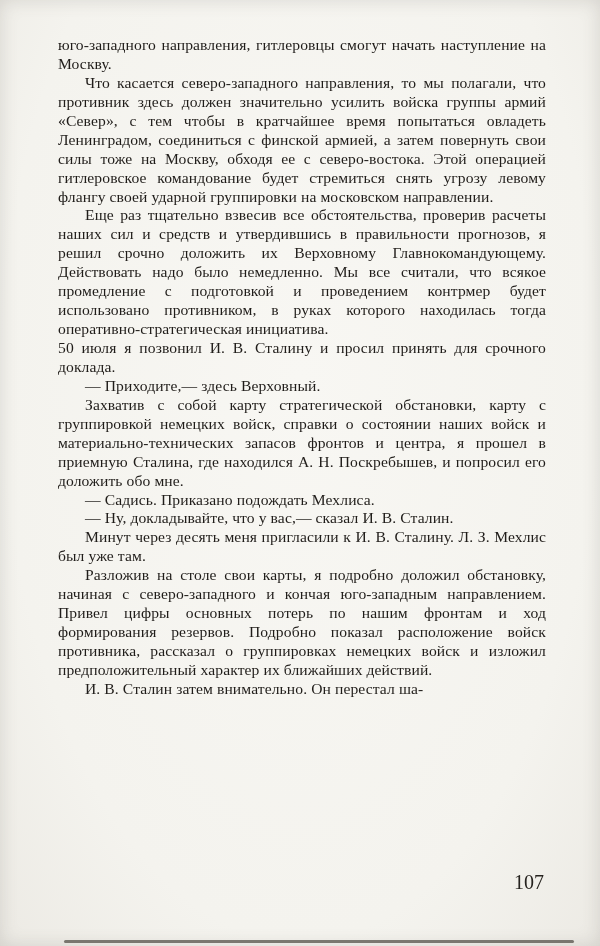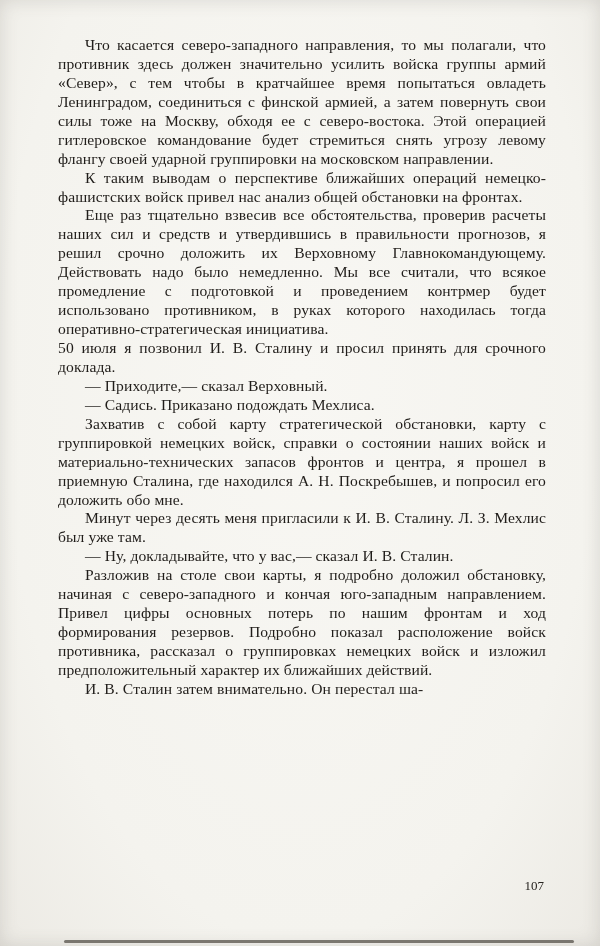--- a/index.html
+++ b/index.html
@@ -38,48 +38,48 @@
     text-indent: 27px;
   }
   .text-block p.no-indent {
     text-indent: 0;
   }
   .page-footer {
     position: absolute;
     right: 56px;
     bottom: 52px;
     color: #26231f;
-    font-size: 13px;
+    font-size: 20px;
   }
   .scan-edge-bottom {
     position: absolute;
     left: 64px;
     right: 26px;
     bottom: 3px;
     height: 3px;
     background: #55514a;
     border-radius: 2px;
     opacity: 0.75;
   }
 </style>
 </head>
 <body>
 
 <div class="scan-page">
 
   <div class="text-block">
+    <p class="no-indent">юго-западного направления, гитлеровцы смогут начать наступление на Москву.</p>
     <p>Что касается северо-западного направления, то мы полагали, что противник здесь должен значительно усилить войска группы армий «Север», с тем чтобы в кратчайшее время попытаться овладеть Ленинградом, соединиться с финской армией, а затем повернуть свои силы тоже на Москву, обходя ее с северо-востока. Этой операцией гитлеровское командование будет стремиться снять угрозу левому флангу своей ударной группировки на московском направлении.</p>
-    <p>К таким выводам о перспективе ближайших операций немецко-фашистских войск привел нас анализ общей обстановки на фронтах.</p>
     <p>Еще раз тщательно взвесив все обстоятельства, проверив расчеты наших сил и средств и утвердившись в правильности прогнозов, я решил срочно доложить их Верховному Главнокомандующему. Действовать надо было немедленно. Мы все считали, что всякое промедление с подготовкой и проведением контрмер будет использовано противником, в руках которого находилась тогда оперативно-стратегическая инициатива.</p>
     <p class="no-indent">50 июля я позвонил И. В. Сталину и просил принять для срочного доклада.</p>
-    <p>— Приходите,— сказал Верховный.</p>
+    <p>— Приходите,— здесь Верховный.</p>
+    <p>Захватив с собой карту стратегической обстановки, карту с группировкой немецких войск, справки о состоянии наших войск и материально-технических запасов фронтов и центра, я прошел в приемную Сталина, где находился А. Н. Поскребышев, и попросил его доложить обо мне.</p>
     <p>— Садись. Приказано подождать Мехлиса.</p>
-    <p>Захватив с собой карту стратегической обстановки, карту с группировкой немецких войск, справки о состоянии наших войск и материально-технических запасов фронтов и центра, я прошел в приемную Сталина, где находился А. Н. Поскребышев, и попросил его доложить обо мне.</p>
+    <p>— Ну, докладывайте, что у вас,— сказал И. В. Сталин.</p>
     <p>Минут через десять меня пригласили к И. В. Сталину. Л. З. Мехлис был уже там.</p>
-    <p>— Ну, докладывайте, что у вас,— сказал И. В. Сталин.</p>
     <p>Разложив на столе свои карты, я подробно доложил обстановку, начиная с северо-западного и кончая юго-западным направлением. Привел цифры основных потерь по нашим фронтам и ход формирования резервов. Подробно показал расположение войск противника, рассказал о группировках немецких войск и изложил предположительный характер их ближайших действий.</p>
     <p>И. В. Сталин затем внимательно. Он перестал ша-</p>
   </div>
 
   <div class="page-footer">107</div>
 
   <div class="scan-edge-bottom"></div>
 
 </div>
 

